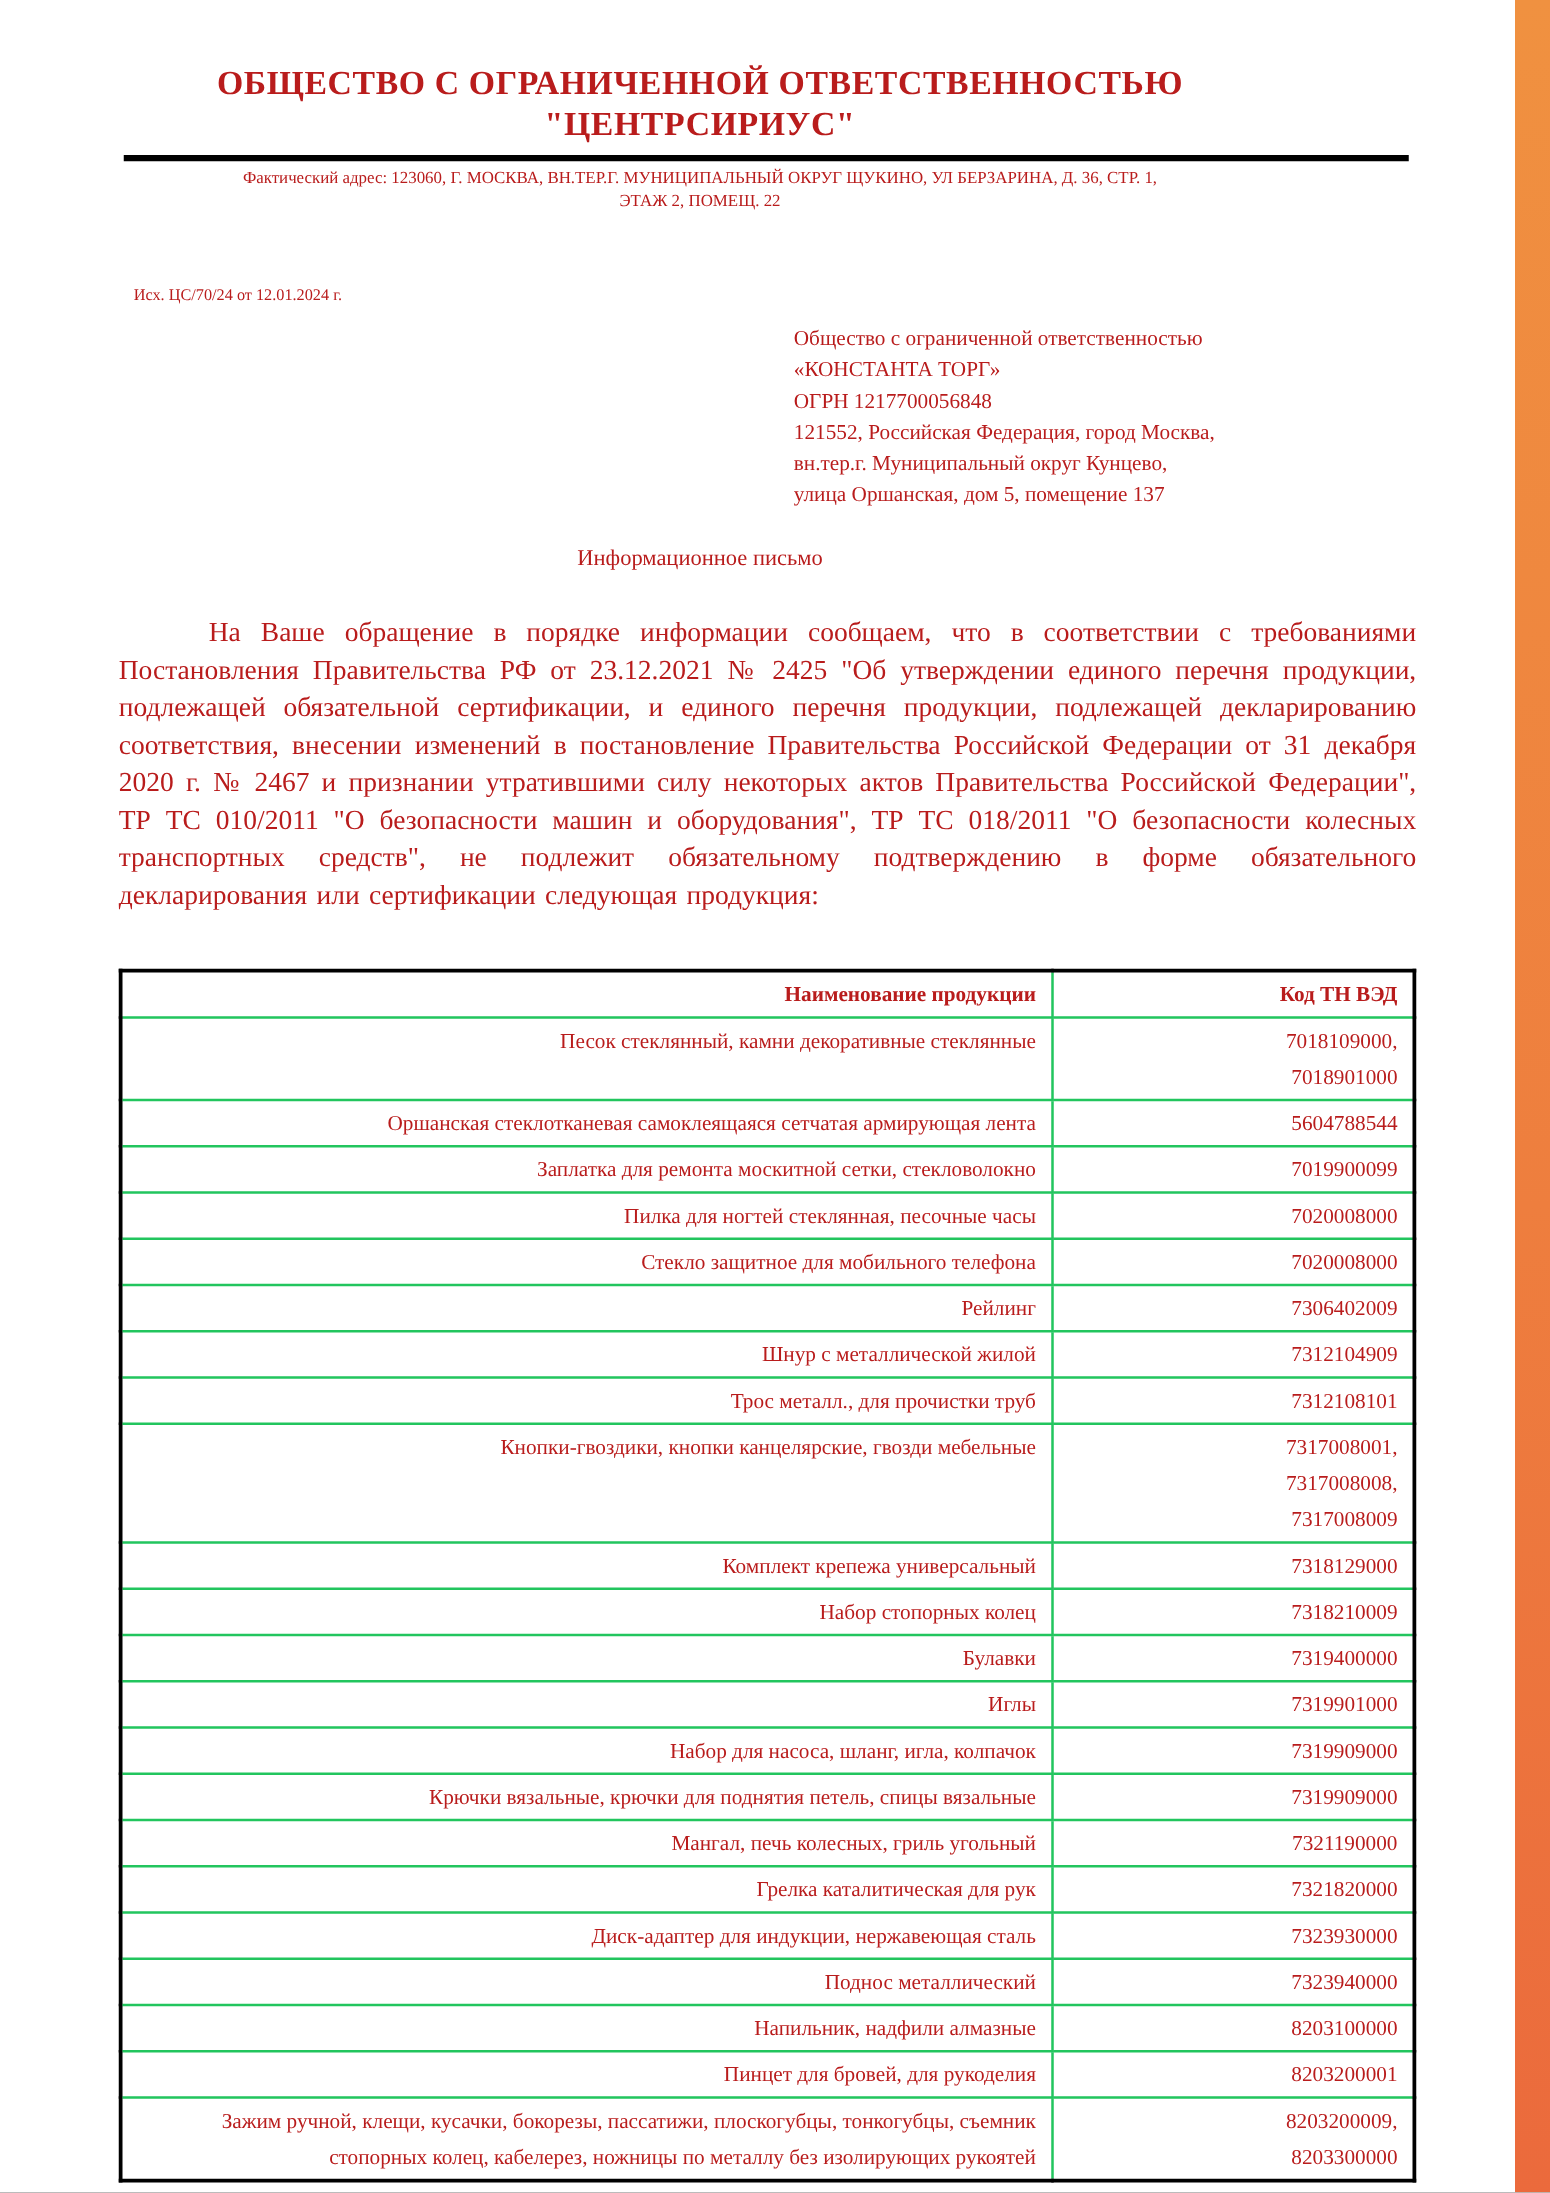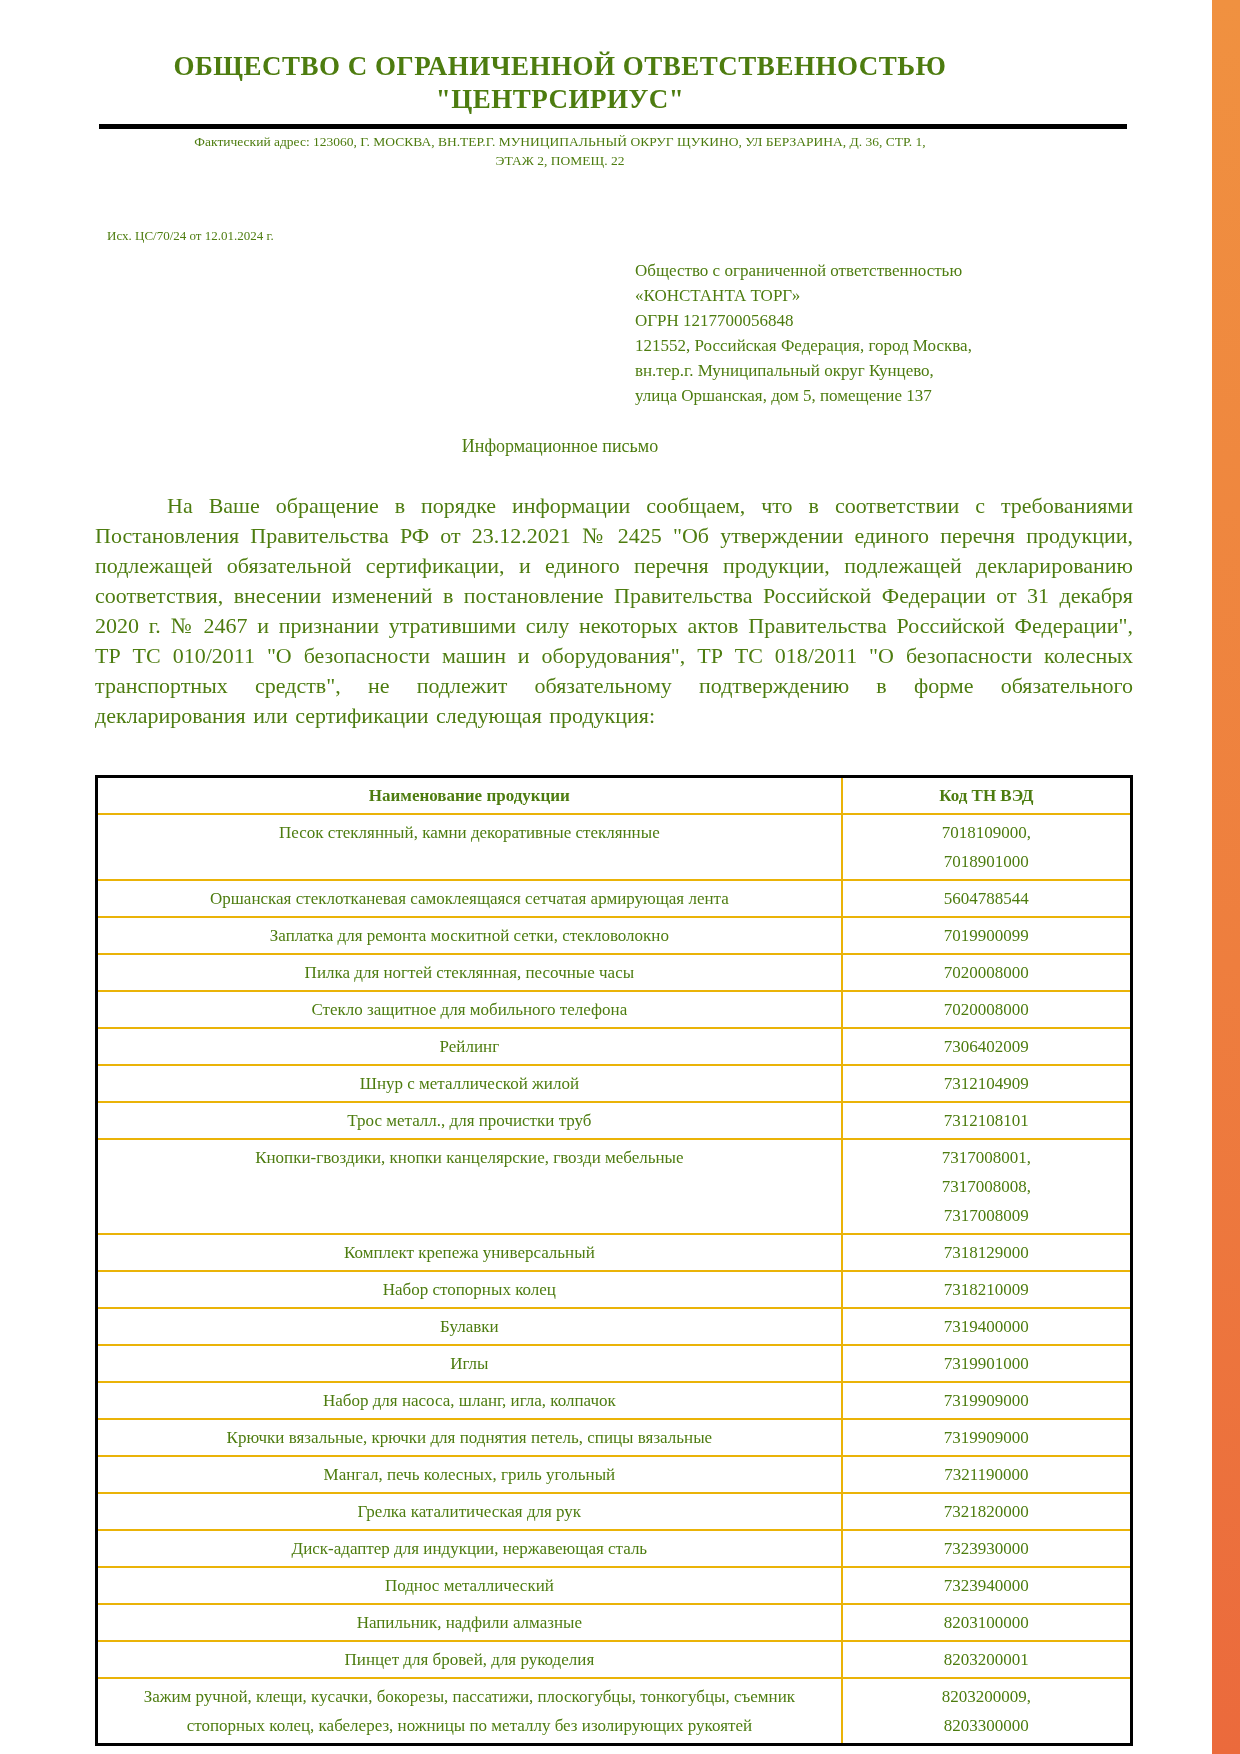--- a/index.html
+++ b/index.html
@@ -3,21 +3,21 @@
 <meta charset="utf-8">
 <style>
   html, body { margin: 0; padding: 0; background: #888; }
   .page {
     position: relative;
     width: 1240px;
     height: 1754px;
     margin: 0 auto;
     background: #ffffff;
     font-family: "Liberation Serif", "DejaVu Serif", serif;
-    color: #4d7c0f;
+    color: #b91c1c;
     overflow: hidden;
   }
   .accent-bar {
     position: absolute;
     top: 0; right: 0;
     width: 28px; height: 100%;
     background: linear-gradient(180deg, #F09140 0%, #EE7E3E 55%, #EB6A3C 100%);
   }
   .content {
     position: absolute;
@@ -73,25 +73,25 @@
   }
   table.product-table {
     margin-top: 44px;
     border-collapse: collapse;
     width: 1038px;
     table-layout: fixed;
     font-size: 17px;
   }
   table.product-table th,
   table.product-table td {
-    border: 2px solid #eab308;
-    padding: 3px 26px;
+    border: 2px solid #22c55e;
+    padding: 3px 12px;
     line-height: 29px;
     vertical-align: top;
-    text-align: center;
+    text-align: right;
     font-weight: normal;
   }
   table.product-table { border: 3px solid #000; }
   table.product-table th { font-weight: bold; }
   .col-name { width: 733px; }
   .col-code { width: 285px; }
   .code-cell, td.code { white-space: pre-line; }
 </style>
 </head>
 <body>

